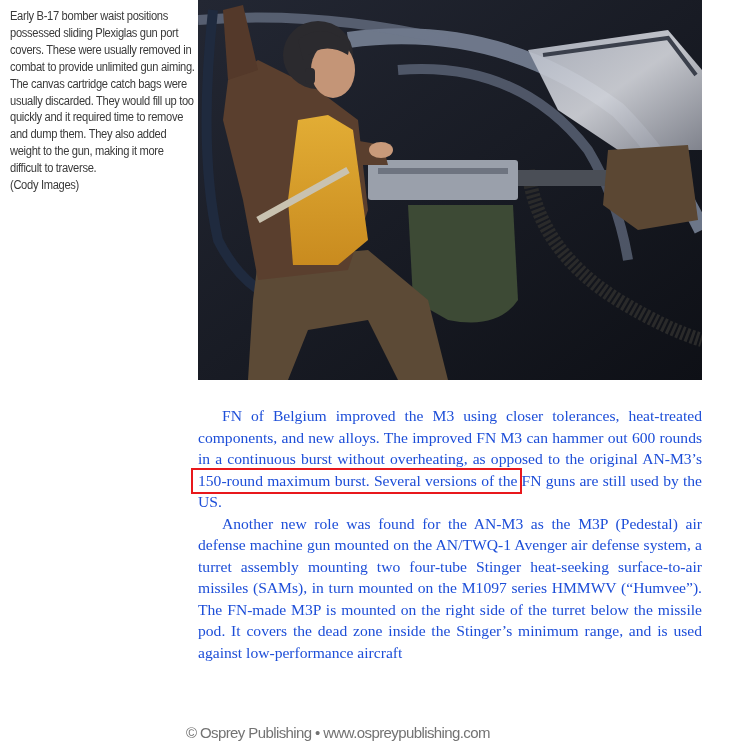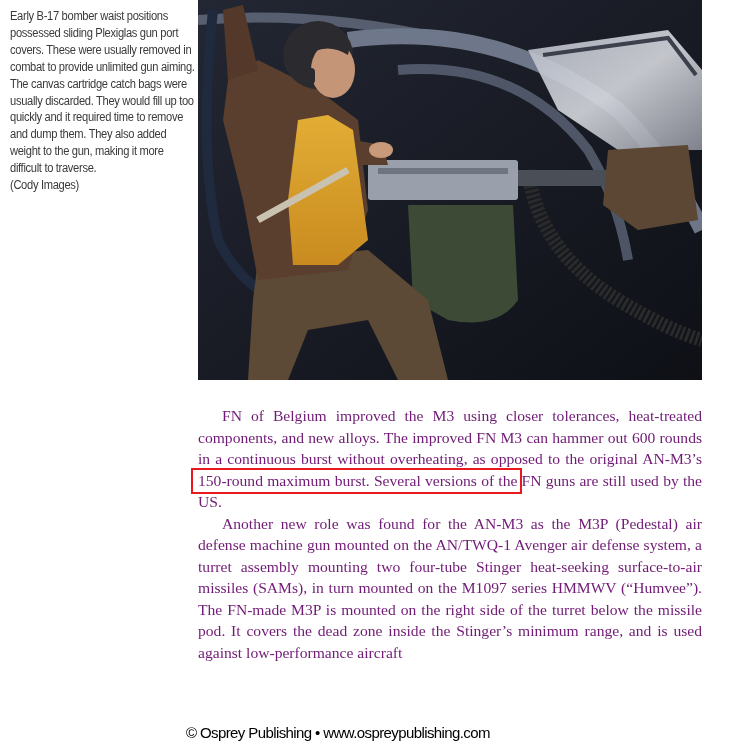--- a/index.html
+++ b/index.html
@@ -41,21 +41,21 @@
     .photo svg { display: block; }
 
     .body-text {
       position: absolute;
       left: 198px;
       top: 405px;
       width: 504px;
       font-family: "Liberation Serif", serif;
       font-size: 15.6px;
       line-height: 21.5px;
-      color: #701a75;
+      color: #1d4ed8;
       text-align: justify;
     }
     .body-text p {
       margin: 0;
       text-indent: 24px;
     }
     .highlight {
       position: absolute;
       left: 191px;
       top: 468px;
@@ -64,21 +64,21 @@
       border: 2px solid #e8181c;
       box-sizing: border-box;
       pointer-events: none;
     }
     .footer {
       position: absolute;
       left: 186px;
       top: 724px;
       font-family: "Liberation Sans", sans-serif;
       font-size: 15px;
-      color: #000000;
+      color: #737373;
       letter-spacing: -0.6px;
       white-space: pre;
     }
   </style>
 </head>
 <body>
 
 <div class="caption">
   <p>Early B-17 bomber waist positions possessed sliding Plexiglas gun port covers. These were usually removed in combat to provide unlimited gun aiming. The canvas cartridge catch bags were usually discarded. They would fill up too quickly and it required time to remove and dump them. They also added weight to the gun, making it more difficult to traverse.</p>
   <p>(Cody Images)</p>

